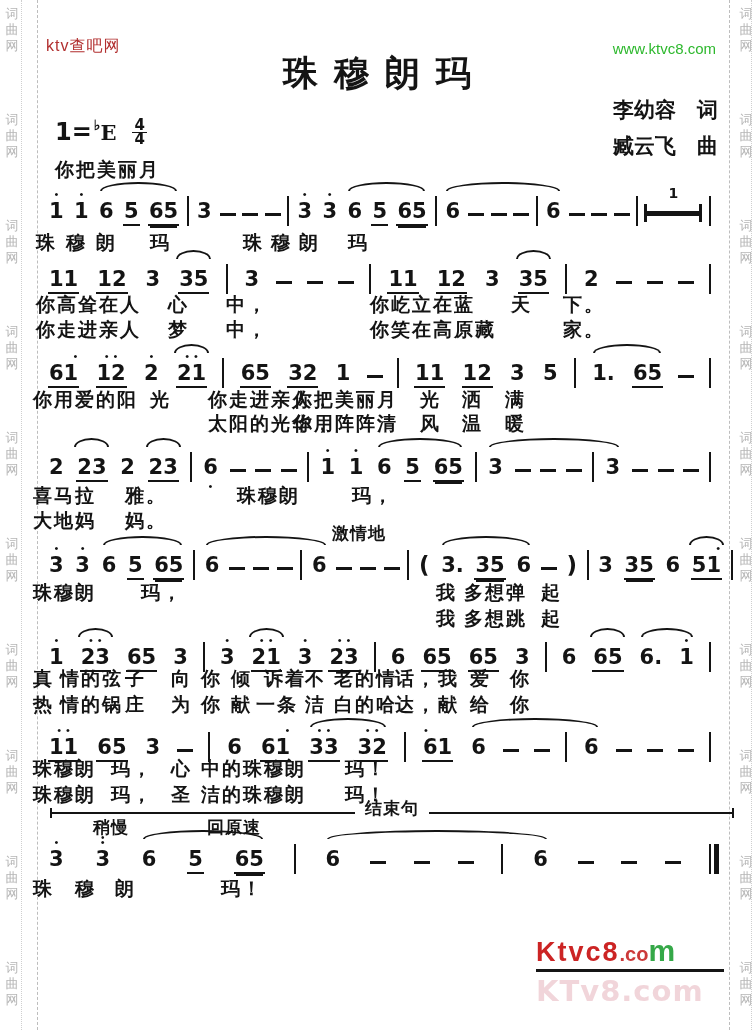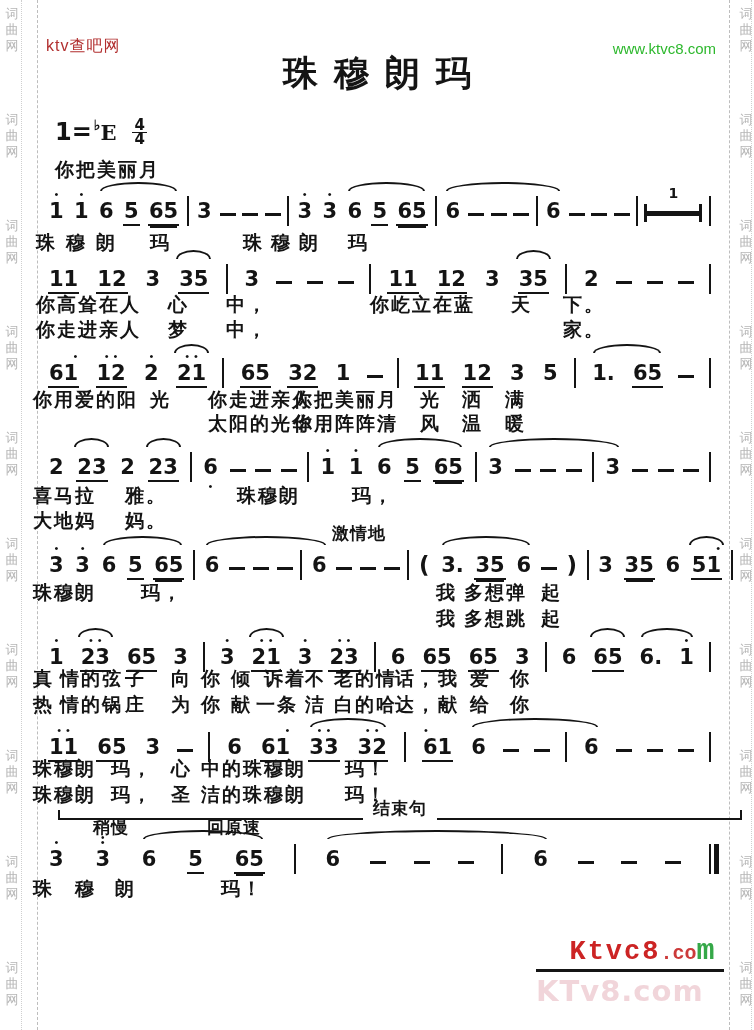--- a/index.html
+++ b/index.html
@@ -56,30 +56,30 @@
   .fbar .thin{width:2px;background:#141414;margin-right:3px;}
   .fbar .thick{width:5px;background:#141414;}
   .arc{position:absolute;height:9px;border:2px solid #141414;border-bottom:none;
        border-radius:50% 50% 0 0 / 100% 100% 0 0;box-sizing:border-box;}
   .mann{position:absolute;top:-12px;font-weight:700;font-size:17px;white-space:nowrap;letter-spacing:1px;}
   
   .lrow{position:absolute;left:0;width:754px;height:24px;}
   .lseg{position:absolute;font-family:"Liberation Serif",serif;font-weight:700;font-size:19px;
         white-space:nowrap;letter-spacing:2px;}
   
-  .endbr{position:absolute;display:flex;align-items:flex-end;margin-left:8px;}
+  .endbr{position:absolute;display:flex;align-items:center;}
   .endbr .tick{width:2px;height:10px;background:#141414;}
   .endbr .seg{flex:1;height:2px;background:#141414;}
   .endbr .elab{padding:0 10px;font-weight:700;font-size:17px;margin-top:-9px;letter-spacing:1px;}
   
   .footer{position:absolute;left:45px;top:938px;width:660px;font-weight:700;font-size:17px;
           line-height:1.85;letter-spacing:1px;text-indent:2em;font-family:"Liberation Serif",serif;}
   
   .wm{position:absolute;left:536px;top:934px;width:212px;z-index:5;}
-  .wm-main{white-space:nowrap;font-family:Liberation Mono, monospace;font-weight:800;text-align:center;}
+  .wm-main{white-space:nowrap;font-family:Liberation Sans, sans-serif;font-weight:800;}
   .wm-red{color:#cc2424;font-size:27px;letter-spacing:2px;}
   .wm-dot{color:#cc3a3a;font-size:20px;}
   .wm-green{color:#35a848;font-size:30px;}
   .wm-underline{width:188px;height:3px;background:#151515;margin-top:1px;}
   .wm-ghost{font-family:"DejaVu Sans",sans-serif;font-weight:800;font-size:29px;
             color:#d88896;opacity:.35;letter-spacing:1px;margin-top:2px;white-space:nowrap;}
 </style>
 </head>
 <body>
 
@@ -190,20 +190,24 @@
       <div class="bgrp">
         <div class="bch">词</div>
         <div class="bch">曲</div>
         <div class="bch">网</div>
       </div>
     </div>
 
   <div class="logo">ktv查吧网</div>
   <div class="siteurl">www.ktvc8.com</div>
   <div class="title">珠穆朗玛</div>
+  <div class="credits">
+    <div>李幼容　词</div>
+    <div>臧云飞　曲</div>
+  </div>
   <div class="keysig">
     <span class="kp">1=</span>
       <span class="kf">♭</span>
       <span class="kn">E</span>
     <span class="frac">
       <span class="tt">4</span>
       <span>4</span>
     </span>
   </div>
   <div class="stylelabel">你把美丽月</div>
@@ -452,20 +456,21 @@
         <span class="lseg" style="left: 168px;">心</span>
         <span class="lseg" style="left: 226px;">中，</span>
         <span class="lseg" style="left: 370px;">你屹立在蓝</span>
         <span class="lseg" style="left: 511px;">天</span>
         <span class="lseg" style="left: 563px;">下。</span>
       </div>
       <div class="lrow" style="top: 317px;">
         <span class="lseg" style="left: 36px;">你走进亲人</span>
         <span class="lseg" style="left: 168px;">梦</span>
         <span class="lseg" style="left: 226px;">中，</span>
+        <span class="lseg" style="left: 370px;">你笑在高原藏</span>
         <span class="lseg" style="left: 563px;">家。</span>
       </div>
       <div class="lrow" style="top: 387px;">
         <span class="lseg" style="left: 33px;">你用爱的阳</span>
         <span class="lseg" style="left: 150px;">光</span>
         <span class="lseg" style="left: 208px;">你走进亲人，</span>
         <span class="lseg" style="left: 293px;">你把美丽月</span>
         <span class="lseg" style="left: 420px;">光</span>
         <span class="lseg" style="left: 462px;">洒</span>
         <span class="lseg" style="left: 505px;">满</span>

